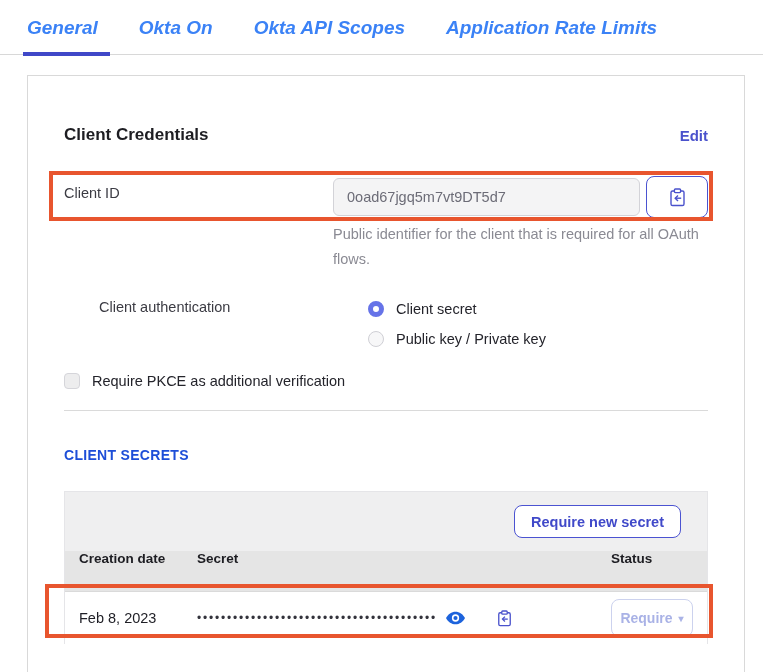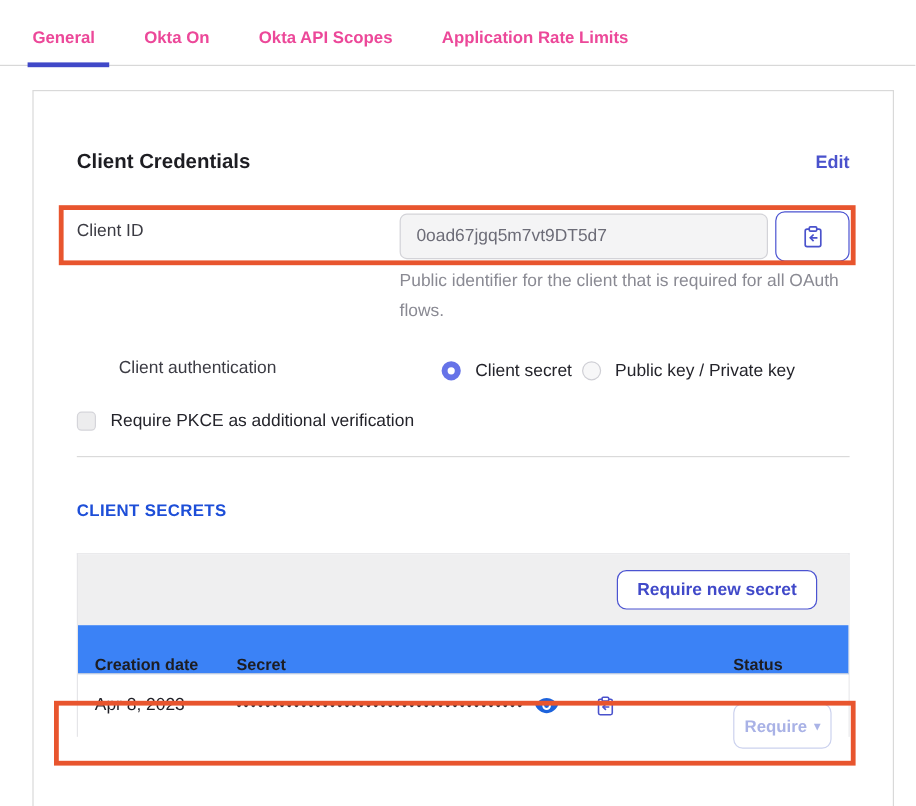--- a/index.html
+++ b/index.html
@@ -1,63 +1,63 @@
 <!DOCTYPE html>
 <html><head>
 <meta charset="utf-8">
 <style>
   * { box-sizing: border-box; margin: 0; padding: 0; }
   html,body { width:763px; height:672px; background:#fff; font-family:"Liberation Sans",sans-serif; color:#24242b; }
   body { position:relative; overflow:hidden; }
 
   
   .tabbar { display:flex; align-items:flex-end; height:55px; padding-left:25px; gap:37px; border-bottom:1px solid #d8d8d8; }
-  .tab { font-size:14px; font-weight:bold; color:#ec4899; padding:0 2px 15px 2px; position:relative; cursor:pointer; white-space:nowrap; }
+  .tab { font-size:19px; font-weight:bold; color:#3b82f6; padding:0 2px 15px 2px; position:relative; cursor:pointer; white-space:nowrap;font-style:italic; }
   .tab.active::after { content:""; position:absolute; left:-2px; right:-10px; bottom:-2px; height:4px; background:#4048c8; }
 
   
   .card { position:absolute; left:27px; top:75px; width:718px; height:700px; background:#fff; border:1px solid #d9d9d9; padding:0 36px; }
 
   .panel-head { margin-top:49px; display:flex; justify-content:space-between; align-items:center; }
   .panel-title { font-size:17px; font-weight:bold; color:#1d1d22; }
   .edit-link { font-size:15px; font-weight:bold; color:#4a52cc; cursor:pointer; }
 
   .form-row { display:flex; margin-top:31px; }
   .form-label { width:269px; font-size:14.5px; color:#3b3b43; padding-top:9px; flex:none; }
 
   .cid-group { flex:1; display:flex; align-items:center; gap:6px; }
   .cid-input { flex:1; height:38px; background:#f4f4f5; border:1px solid #d3d3d8; border-radius:6px; color:#6c6c77; font-size:14.5px; padding:0 13px; font-family:"Liberation Sans",sans-serif; }
   .copy-btn { width:62px; height:42px; background:#fff; border:1px solid #4b53d1; border-radius:8px; display:flex; align-items:center; justify-content:center; cursor:pointer; flex:none; }
 
   .help-text { margin-left:269px; margin-top:4px; width:400px; font-size:14.5px; line-height:25px; color:#8a8a93; }
 
   .auth-row { margin-top:24px;margin-left:35px; }
-  .choice-stack { display:flex; flex-direction:row; gap:8px; padding-top:2px; }
+  .choice-stack { display:flex; flex-direction:column; gap:8px; padding-top:2px; }
   .choice { display:flex; align-items:center; gap:12px; height:22px; cursor:pointer; }
   .radio { width:16px; height:16px; border-radius:50%; flex:none; }
   .radio.on  { border:5px solid #6673e8; background:#fff; }
   .radio.off { border:1px solid #cfcfd5; background:#f7f7f8; }
   .checkbox { width:16px; height:16px; border-radius:4px; border:1px solid #d5d5da; background:#ededee; flex:none; }
   .choice-label { font-size:14.5px; color:#24242b; }
 
   .pkce-row { margin-top:20px; }
   .divider { margin-top:18px; border:none; border-top:1px solid #dadada; }
 
   .section-heading { margin-top:36px; font-size:14px; font-weight:bold; letter-spacing:.3px; color:#1d4ed8; }
 
   
   .secrets-table { margin-top:28px; border:1px solid #e5e5e8; border-bottom:none; }
   .table-toolbar { height:59px; background:#efeff0; display:flex; align-items:center; justify-content:flex-end; padding-right:26px; }
   .generate-btn { height:33px; padding:0 16px; background:#fff; border:1px solid #4b53d1; border-radius:8px; color:#4049c9; font-weight:bold; font-size:14.5px; cursor:pointer; font-family:"Liberation Sans",sans-serif; }
 
-  .thead { display:flex; align-items:flex-end; height:41px; background:#3b82f6; border-bottom:1px solid #dadada; }
+  .thead { display:flex; align-items:flex-start; height:41px; background:#e5e5e5; border-bottom:1px solid #dadada; }
   .th { font-size:13.5px; font-weight:bold; color:#1d1d22; }
   .col-date { width:132px; padding-left:14px; flex:none; }
   .col-secret { flex:1; }
-  .col-status { width:96px; flex:none;margin-top:34px; }
+  .col-status { width:96px; flex:none; }
 
   .trow { display:flex; align-items:center; height:52px; background:#fff; }
   .cell-date { font-size:14.5px; color:#1f1f26; }
   .secret-cell { display:flex; align-items:center; }
   .dots { font-size:12px; letter-spacing:1.8px; color:#33333c; white-space:nowrap; }
   .eye-btn, .row-copy-btn { background:none; border:none; cursor:pointer; display:flex; align-items:center; padding:0; }
   .eye-btn { margin-left:9px; }
   .row-copy-btn { margin-left:32px; }
   .status-btn { width:82px; height:38px; background:#fff; border:1px solid #ccd2ee; border-radius:8px; color:#a9b2e6; font-weight:bold; font-size:14px; display:flex; align-items:center; justify-content:center; gap:6px; cursor:pointer; font-family:"Liberation Sans",sans-serif; }
   .status-caret { font-size:10px; color:#aab3e6; }
@@ -130,21 +130,21 @@
   <div class="secrets-table">
     <div class="table-toolbar">
       <button class="generate-btn">Require new secret</button>
     </div>
     <div class="thead">
       <div class="th col-date">Creation date</div>
       <div class="th col-secret">Secret</div>
       <div class="th col-status">Status</div>
     </div>
     <div class="trow">
-      <div class="col-date cell-date">Apr 8, 2023</div>
+      <div class="col-date cell-date">Feb 8, 2023</div>
       <div class="col-secret secret-cell">
         <span class="dots">••••••••••••••••••••••••••••••••••••••••</span>
         <button class="eye-btn">
           <span style="display:flex;">
             <svg width="19" height="14" viewBox="0 0 24 16">
               <path d="M12 0C7 0 2.7 3 0 8c2.7 5 7 8 12 8s9.3-3 12-8C21.3 3 17 0 12 0z" fill="#1d63dc"></path>
               <circle cx="12" cy="8" r="4.6" fill="#fff"></circle>
               <circle cx="12" cy="8" r="2.6" fill="#1d63dc"></circle>
             </svg>
           </span>

